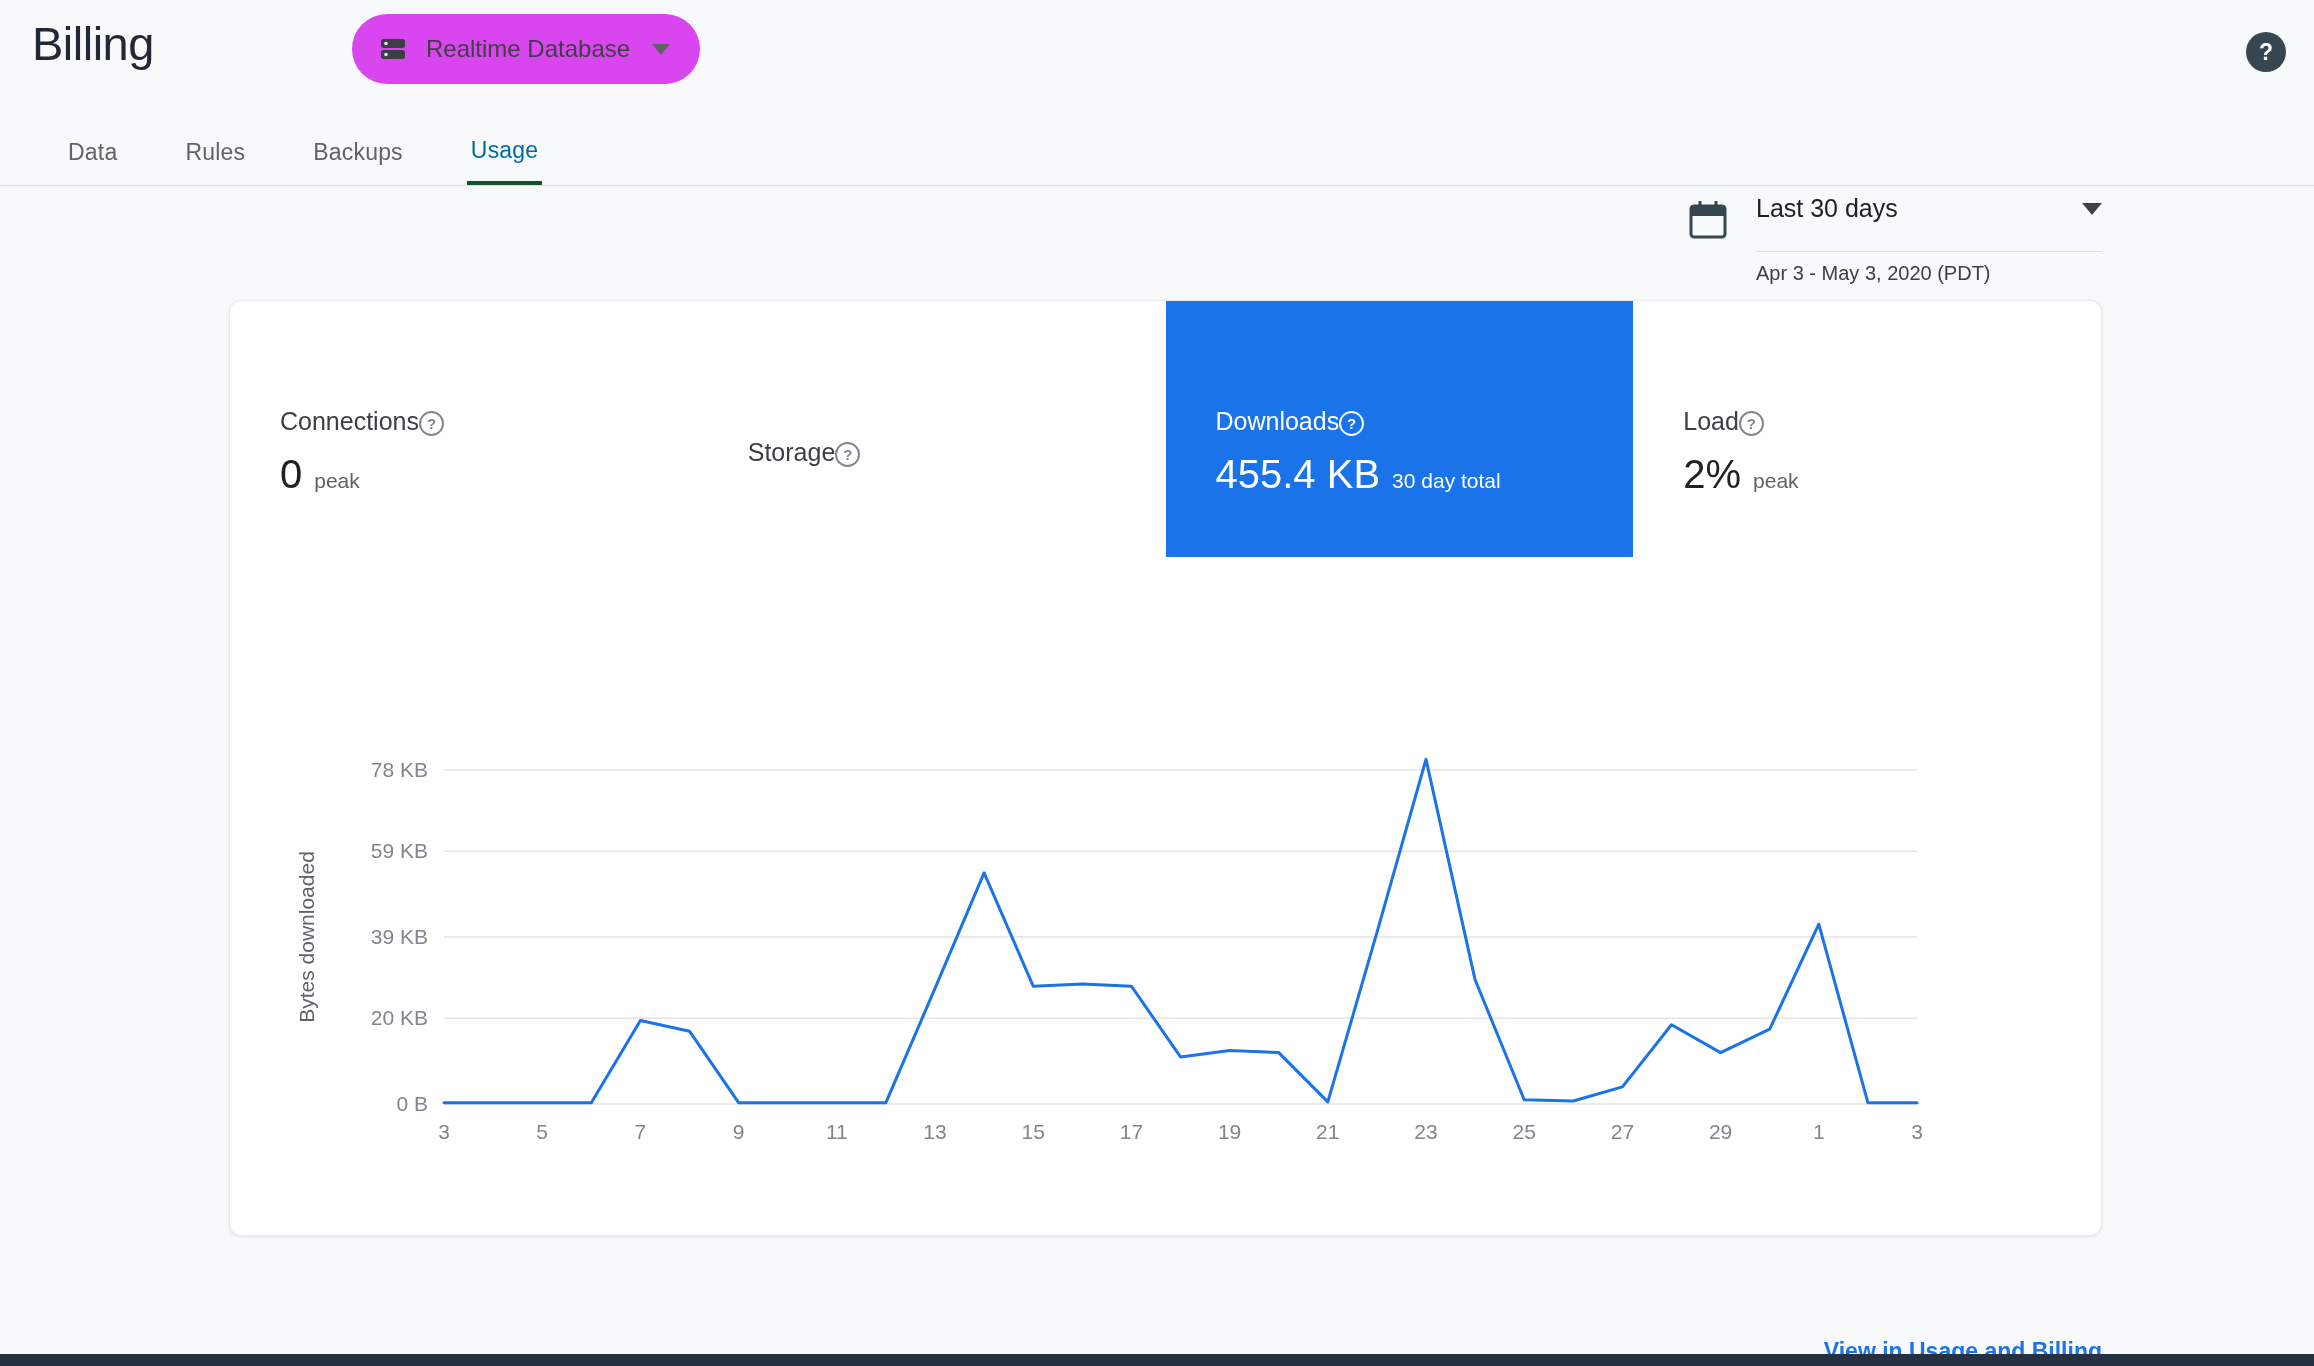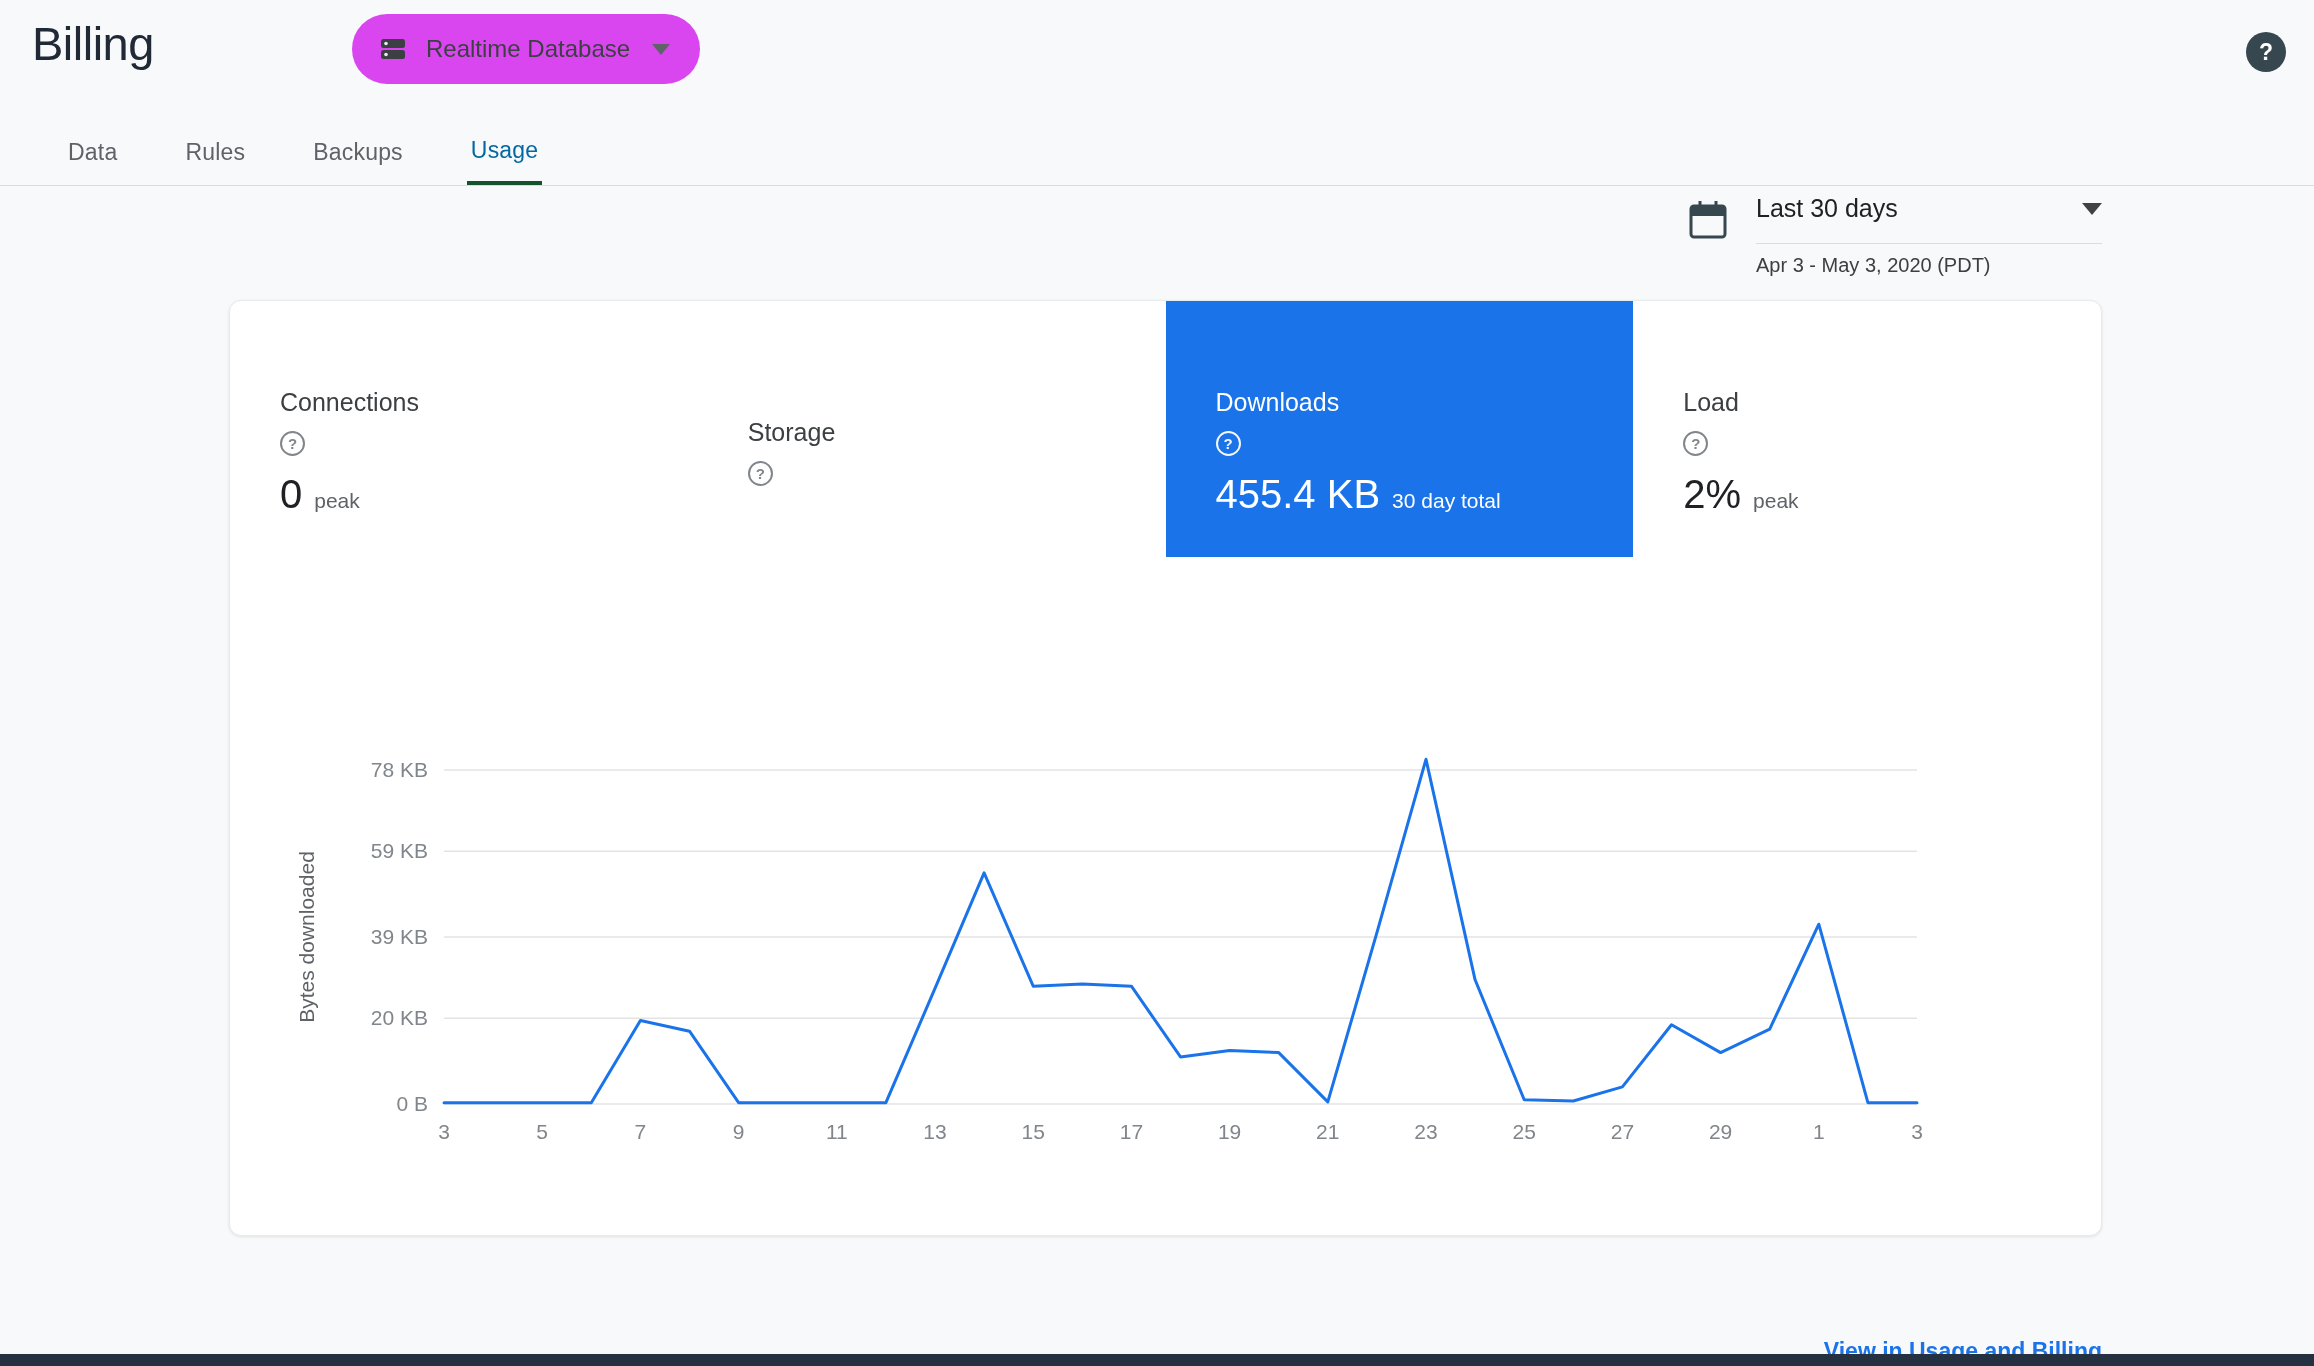--- a/index.html
+++ b/index.html
@@ -45,39 +45,39 @@
     font-size:23px; font-weight:500; color:#5f6368; letter-spacing:0.2px;
   }
   .tab.active { color:#0369a1; border-bottom:4px solid #14532d; }
 
   
   .date-range {
     position:absolute; left:1756px; top:194px; width:346px;
   }
   .date-range .row {
     display:flex; align-items:center; justify-content:space-between;
-    padding-bottom:20px; border-bottom:1px solid #dadce0;
+    padding-bottom:28px; border-bottom:1px solid #dadce0;
   }
   .date-range .label { font-size:25px; color:#202124; }
   .date-range .caret {
     width:0; height:0; border-left:10px solid transparent; border-right:10px solid transparent;
     border-top:12px solid #424242;
   }
   .date-range .detail { font-size:20px; color:#3c4043; margin-top:10px; }
   .cal-icon { position:absolute; left:-70px; top:4px; }
 
   
   .card {
     position:absolute; left:229px; top:300px; width:1873px; height:936px;
     background:#ffffff; border:1px solid #e8eaed; border-radius:12px;
     box-shadow:0 1px 3px rgba(60,64,67,.12);
   }
   .tile-row { display:flex; height:256px; }
   .tile { width:25%; height:256px; padding:46px 20px 0 50px; }
-  .tile-head { display:flex; align-items:flex-start; gap:14px; font-size:25px; color:#3c4043;flex-direction:column; }
+  .tile-head { display:flex; align-items:flex-end; font-size:25px; color:#3c4043; }
   .tile-value { margin-top:16px; display:flex; align-items:baseline; gap:12px; }
   .tile-value .big { font-size:40px; color:#202124; }
   .tile-value .suffix { font-size:21px; color:#5f6368; }
   .qicon {
     width:25px; height:25px; border-radius:50%; border:2px solid #80868b; color:#80868b;
     font-size:15px; font-weight:700; display:inline-flex; align-items:center; justify-content:center;
     flex:0 0 auto;
   }
   .tile.selected { background:#1a73e8; }
   .tile.selected .tile-head { color:#ffffff; }

